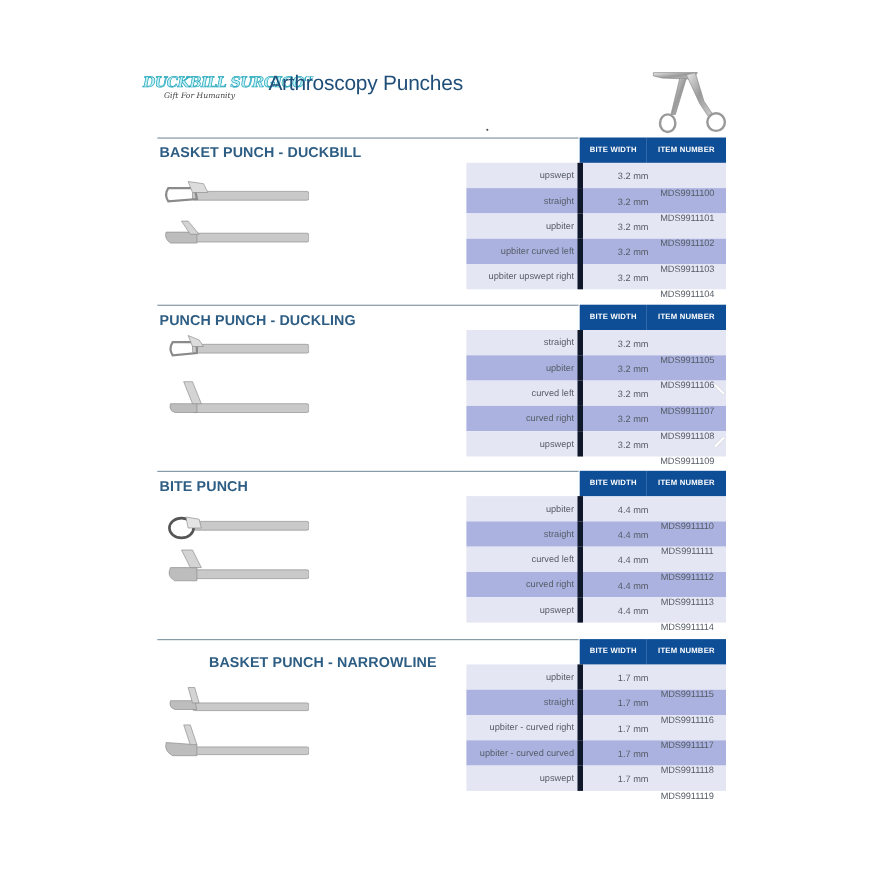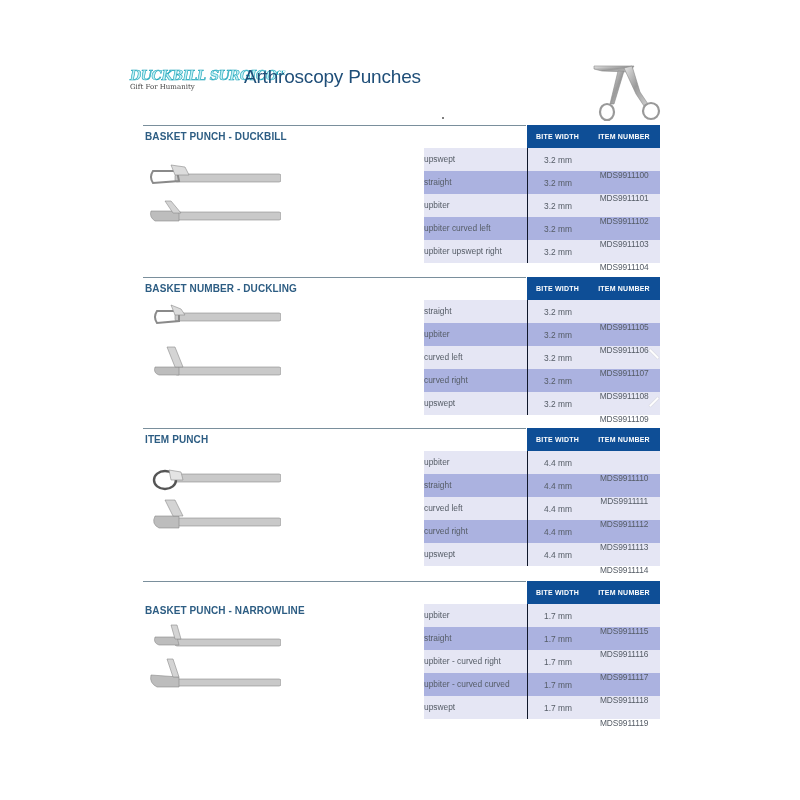--- a/index.html
+++ b/index.html
@@ -1,41 +1,41 @@
 <!DOCTYPE html>
 <html><head>
 <meta charset="utf-8">
 <style>
   html, body { margin:0; padding:0; background:#ffffff; }
   body { width:800px; height:800px; position:relative; overflow:hidden; font-family:"Liberation Sans", sans-serif; }
   .logo { position:absolute; left:130px; top:66px; width:110px; }
   .logo-main { font-family:"DejaVu Serif", serif; font-style:italic; font-weight:bold; font-size:13px; color:#bfeff4; letter-spacing:-0.5px;
     -webkit-text-stroke:0.6px #1aa3b8; line-height:14px; white-space:nowrap; }
   .logo-main sup { font-size:6px; -webkit-text-stroke:0; color:#1aa3b8; }
-  .logo-tag { font-family:"DejaVu Serif", serif; font-size:7px; color:#444; line-height:9px; }
+  .logo-tag { font-family:"DejaVu Serif", serif; font-style:italic; font-size:7px; color:#444; margin-left:19px; line-height:9px; }
   .page-title { position:absolute; left:244px; top:66px; font-size:19px; font-weight:normal; color:#1f4e78; letter-spacing:-0.2px; }
   .hero-tool { position:absolute; left:588px; top:56px; width:80px; height:70px; }
   .dot { position:absolute; left:442px; top:117px; width:2px; height:2px; background:#555; border-radius:1px; }
 
   .section { position:absolute; left:143px; width:517px; }
   .section-rule { position:absolute; left:0; top:0; width:383px; height:1px; background:#7a8f9c; }
-  .section-title { position:absolute; left:2px; top:6px; font-size:10px; font-weight:bold; color:#2d5d83; letter-spacing:0.1px; }
+  .section-title { position:absolute; left:2px; top:6px; font-size:13px; font-weight:bold; color:#2d5d83; letter-spacing:0.1px; }
   .tool-img { position:absolute; left:2px; width:136px; height:90px; }
 
   .table { position:absolute; left:281px; top:0; width:236px; border-collapse:collapse; }
   .thead { display:flex; height:23px; }
   .thead .blank { width:103px; }
   .thead .hcell { background:#0e4e96; color:#ffffff; font-size:7px; font-weight:bold; display:flex; align-items:center; justify-content:center; letter-spacing:0.2px; }
   .thead .h-bite { width:61px; }
   .thead .h-item { width:72px; }
   .row { display:flex; height:23px; align-items:center; font-size:8.4px; color:#555c66; }
   .row.odd { background:#e5e6f4; }
   .row.even { background:#abb2e0; }
-  .row .c-desc { width:100px; padding-right:3px; border-right:1px solid #0f172a; height:23px; line-height:23px; white-space:nowrap; }
-  .row .c-bite { width:61px; text-align:center; }
+  .row .c-desc { width:100px; text-align:right; padding-right:3px; border-right:5px solid #0f172a; height:23px; line-height:23px; white-space:nowrap; }
+  .row .c-bite { width:61px; text-align:right; }
   .row .c-item { width:72px; text-align:center; letter-spacing:-0.1px;margin-top:30px; }
   .scroll-mark { position:absolute; width:12px; height:2px; background:#fff; box-shadow:0 0 1px #bbb; }
 </style>
 </head>
 <body>
 
 <div class="logo">
   <div class="logo-main"><span>DUCKBILL SURGICO</span><sup>CE</sup></div>
   <div class="logo-tag">Gift For Humanity</div>
 </div>
@@ -97,21 +97,21 @@
     <div class="row odd">
         <div class="c-desc">upbiter upswept right</div>
         <div class="c-bite">3.2 mm</div>
         <div class="c-item">MDS9911104</div>
       </div>
   </div>
 </div>
 
 <div class="section" style="top:277px;">
   <div class="section-rule"></div>
-  <div class="section-title">BASKET NUMBER - DUCKLING</div>
+  <div class="section-title">PUNCH PUNCH - DUCKLING</div>
   <svg class="tool-img" style="top:22px;" viewBox="0 0 136 90">
     <rect x="30" y="14" width="106" height="8" rx="2" fill="#c9c9c9" stroke="#8a8a8a" stroke-width="0.6"></rect>
     <path d="M12 12 L34 12 L34 22 L12 24 Q8 18 12 12 Z" fill="none" stroke="#8a8a8a" stroke-width="2"></path>
     <path d="M26 6 L36 10 L40 16 L30 16 Z" fill="#dcdcdc" stroke="#8a8a8a" stroke-width="0.6"></path>
     <rect x="30" y="68" width="106" height="8" rx="2" fill="#c9c9c9" stroke="#8a8a8a" stroke-width="0.6"></rect>
     <path d="M10 68 Q8 74 14 76 L34 76 L34 68 Z" fill="#bdbdbd" stroke="#8a8a8a" stroke-width="0.6"></path>
     <path d="M22 48 L30 48 L38 68 L30 68 Z" fill="#d4d4d4" stroke="#8a8a8a" stroke-width="0.6"></path>
   </svg>
   <div class="table">
     <div class="thead">
@@ -144,21 +144,21 @@
         <div class="c-bite">3.2 mm</div>
         <div class="c-item">MDS9911109</div>
       </div>
   </div>
   <div class="scroll-mark" style="left:505px; top:76px; transform:rotate(45deg);"></div>
   <div class="scroll-mark" style="left:505px; top:124px; transform:rotate(-45deg);"></div>
 </div>
 
 <div class="section" style="top:428px;">
   <div class="section-rule"></div>
-  <div class="section-title">ITEM PUNCH</div>
+  <div class="section-title">BITE PUNCH</div>
   <svg class="tool-img" style="top:22px;" viewBox="0 0 136 90">
     <rect x="30" y="24" width="106" height="8" rx="2" fill="#c9c9c9" stroke="#8a8a8a" stroke-width="0.6"></rect>
     <ellipse cx="20" cy="30" rx="11" ry="9" fill="none" stroke="#555" stroke-width="2.4"></ellipse>
     <path d="M24 20 L36 22 L38 30 L26 30 Z" fill="#e4e4e4" stroke="#8a8a8a" stroke-width="0.6"></path>
     <rect x="30" y="68" width="106" height="8" rx="2" fill="#c9c9c9" stroke="#8a8a8a" stroke-width="0.6"></rect>
     <path d="M10 66 Q6 74 14 78 L34 78 L34 66 Z" fill="#bdbdbd" stroke="#8a8a8a" stroke-width="0.6"></path>
     <path d="M20 50 L30 50 L38 66 L28 66 Z" fill="#d4d4d4" stroke="#8a8a8a" stroke-width="0.6"></path>
   </svg>
   <div class="table">
     <div class="thead">
@@ -189,21 +189,21 @@
     <div class="row odd">
         <div class="c-desc">upswept</div>
         <div class="c-bite">4.4 mm</div>
         <div class="c-item">MDS9911114</div>
       </div>
   </div>
 </div>
 
 <div class="section" style="top:581px;">
   <div class="section-rule"></div>
-  <div class="section-title" style="top:24px;">BASKET PUNCH - NARROWLINE</div>
+  <div class="section-title" style="top:13px;margin-left:45px;">BASKET PUNCH - NARROWLINE</div>
   <svg class="tool-img" style="top:30px;" viewBox="0 0 136 90">
     <rect x="30" y="28" width="106" height="7" rx="2" fill="#c9c9c9" stroke="#8a8a8a" stroke-width="0.6"></rect>
     <path d="M10 26 Q8 32 14 34 L34 34 L32 26 Z" fill="#bdbdbd" stroke="#8a8a8a" stroke-width="0.6"></path>
     <path d="M26 14 L32 14 L36 28 L30 28 Z" fill="#d4d4d4" stroke="#8a8a8a" stroke-width="0.6"></path>
     <rect x="30" y="68" width="106" height="7" rx="2" fill="#c9c9c9" stroke="#8a8a8a" stroke-width="0.6"></rect>
     <path d="M6 64 Q4 72 12 76 L34 76 L34 66 Z" fill="#bdbdbd" stroke="#8a8a8a" stroke-width="0.6"></path>
     <path d="M22 48 L28 48 L34 66 L28 66 Z" fill="#d4d4d4" stroke="#8a8a8a" stroke-width="0.6"></path>
   </svg>
   <div class="table">
     <div class="thead">

